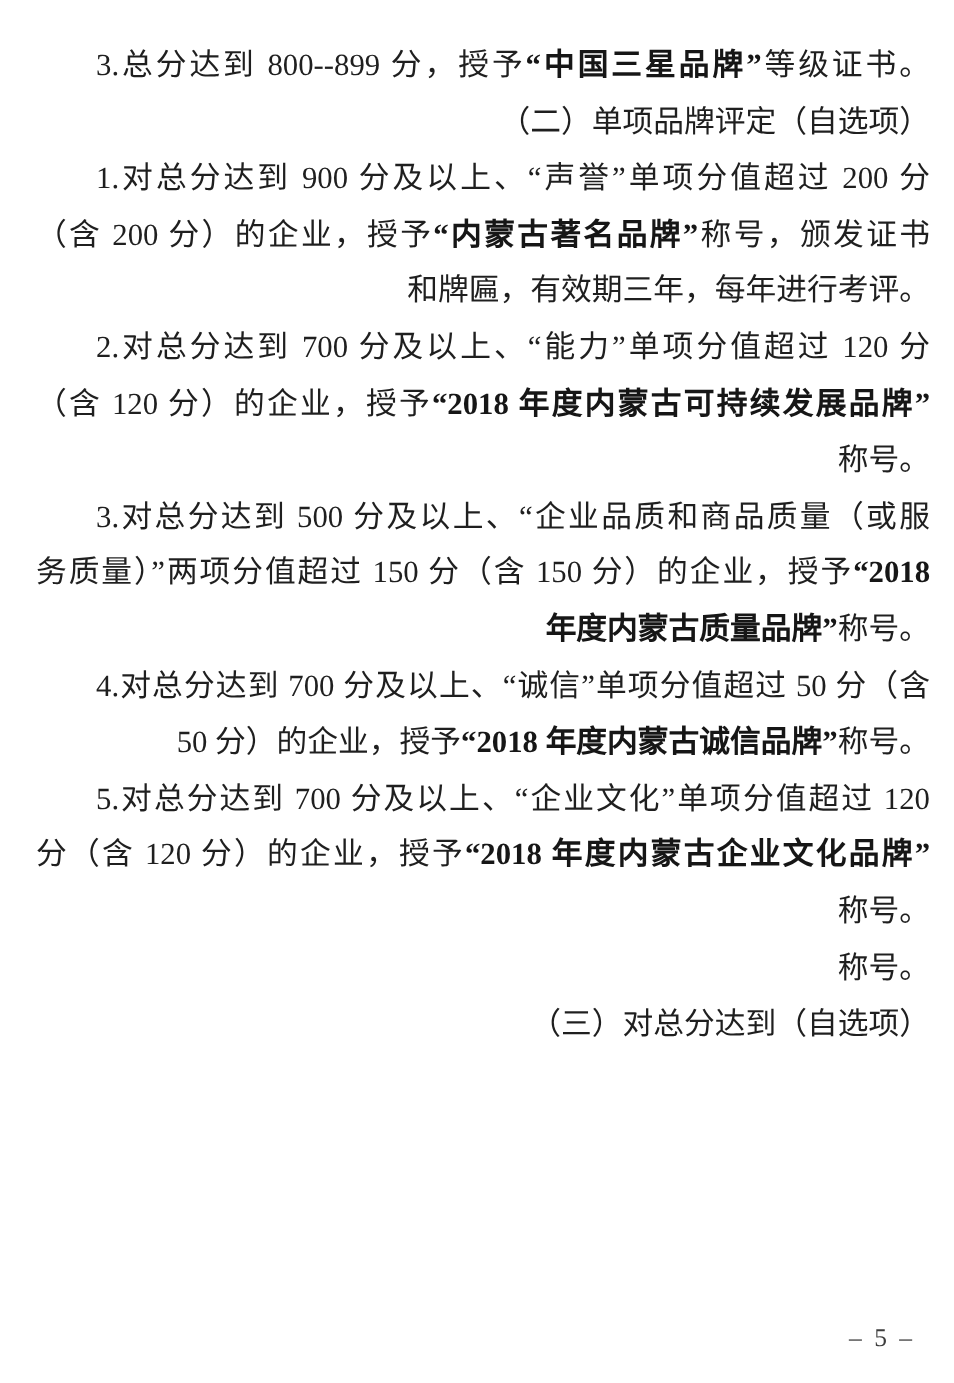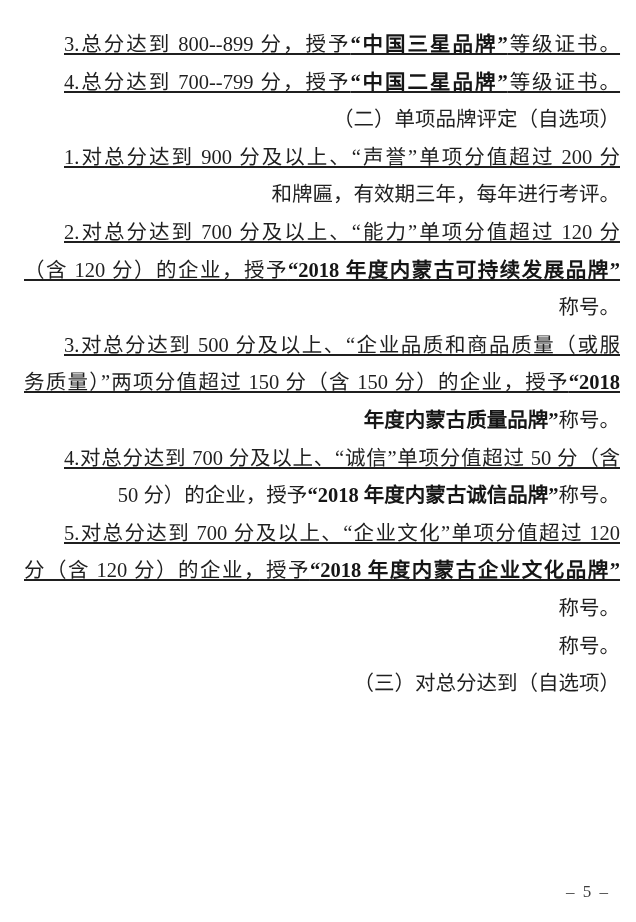--- a/index.html
+++ b/index.html
@@ -34,42 +34,41 @@
     text-align: right;
     min-height: 37.6px;
   }
   .line.indent {
     text-indent: 40px;
   }
   .line.justify {
     text-align: justify;
     text-align-last: justify;
     text-justify: inter-character;
-    text-decoration: underline;
   }
   .run { font-weight: normal; }
   .run.bold { font-weight: bold; color: #161616; }
   .page-number {
     position: absolute;
     right: 26px;
     bottom: 20px;
     font-size: 17px;
     letter-spacing: 2px;
     color: #3d3d3d;
   }
 </style>
 </head>
 <body>
 
 <div class="page" style="background: rgb(255, 255, 255);">
   <div class="content" style="color: rgb(31, 31, 31);">
       <div class="line indent justify"><span class="run">3.总分达到 800--899 分，授予</span><span class="run bold">“中国三星品牌”</span><span class="run">等级证书。</span></div>
-      <div class="line indent justify"><span class="run">4.总分达到 700--799 分，授予</span><span class="run bold">“中国二星品牌”</span><span class="run">等级证书。</span></div>
       <div class="line indent"><span class="run">（二）单项品牌评定（自选项）</span></div>
       <div class="line indent justify"><span class="run">1.对总分达到 900 分及以上、“声誉”单项分值超过 200 分</span></div>
+      <div class="line justify"><span class="run">（含 200 分）的企业，授予</span><span class="run bold">“内蒙古著名品牌”</span><span class="run">称号，颁发证书</span></div>
       <div class="line"><span class="run">和牌匾，有效期三年，每年进行考评。</span></div>
       <div class="line indent justify"><span class="run">2.对总分达到 700 分及以上、“能力”单项分值超过 120 分</span></div>
       <div class="line justify"><span class="run">（含 120 分）的企业，授予</span><span class="run bold">“2018 年度内蒙古可持续发展品牌”</span></div>
       <div class="line"><span class="run">称号。</span></div>
       <div class="line indent justify"><span class="run">3.对总分达到 500 分及以上、“企业品质和商品质量（或服</span></div>
       <div class="line justify"><span class="run">务质量）”两项分值超过 150 分（含 150 分）的企业，授予</span><span class="run bold">“2018</span></div>
       <div class="line"><span class="run bold">年度内蒙古质量品牌”</span><span class="run">称号。</span></div>
       <div class="line indent justify"><span class="run">4.对总分达到 700 分及以上、“诚信”单项分值超过 50 分（含</span></div>
       <div class="line"><span class="run">50 分）的企业，授予</span><span class="run bold">“2018 年度内蒙古诚信品牌”</span><span class="run">称号。</span></div>
       <div class="line indent justify"><span class="run">5.对总分达到 700 分及以上、“企业文化”单项分值超过 120</span></div>

